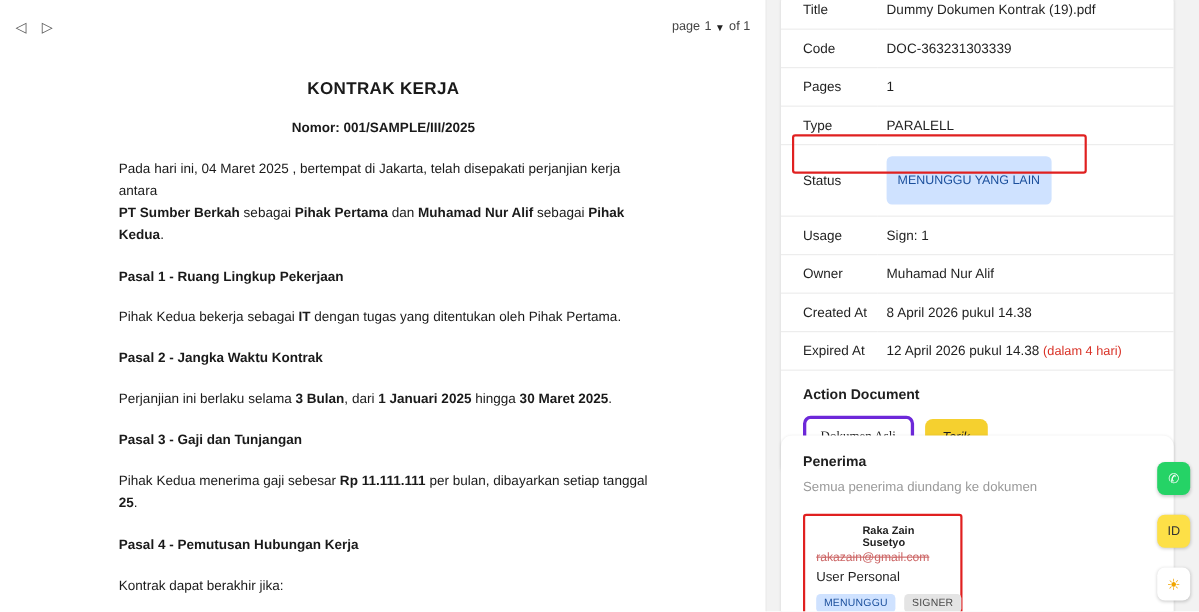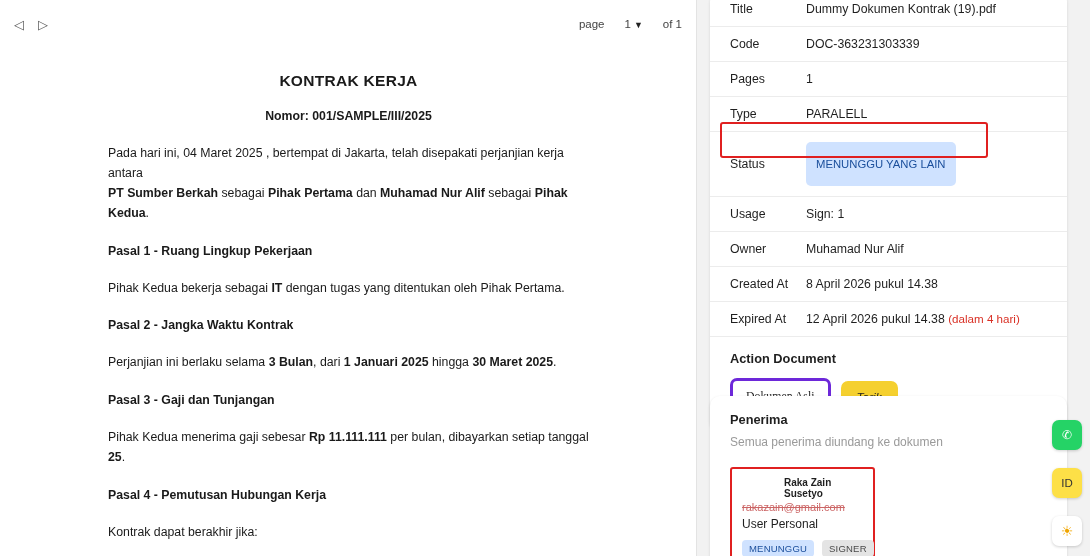--- a/index.html
+++ b/index.html
@@ -45,21 +45,21 @@
   .nav-arrow {
     font-size: 13px;
     line-height: 1;
     cursor: pointer;
     user-select: none;
   }
   .page-indicator {
     margin-left: auto;
     display: flex;
     align-items: center;
-    gap: 20px;
+    gap: 4px;
     font-size: 11.5px;
     color: #444;
   }
   .page-num-box {
     display: inline-flex;
     align-items: center;
     gap: 3px;
     font-size: 11.5px;
   }
   .chev {

